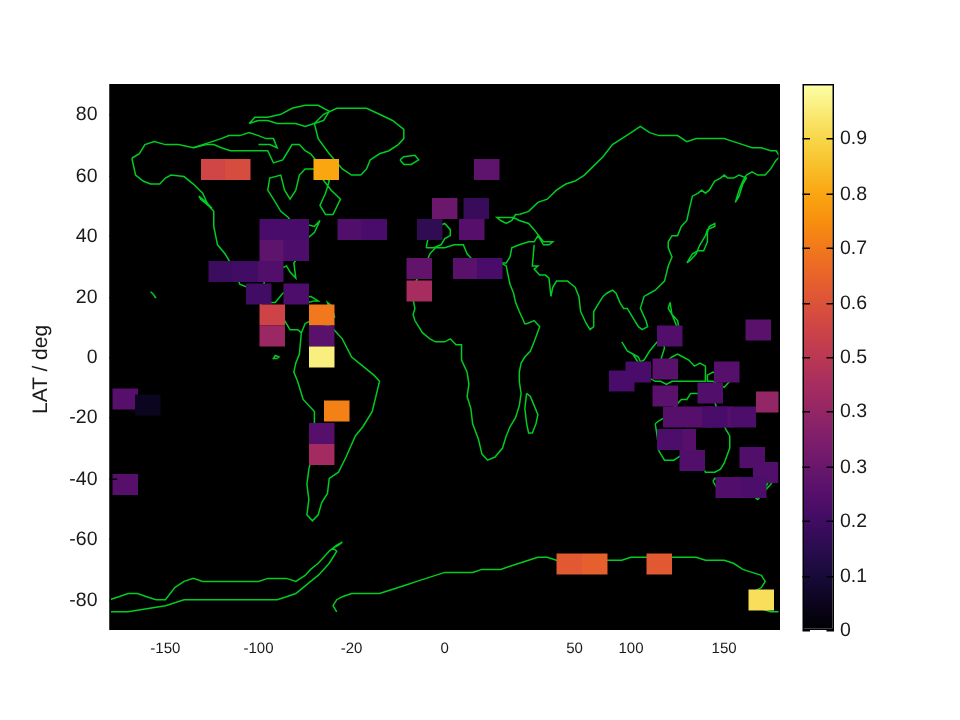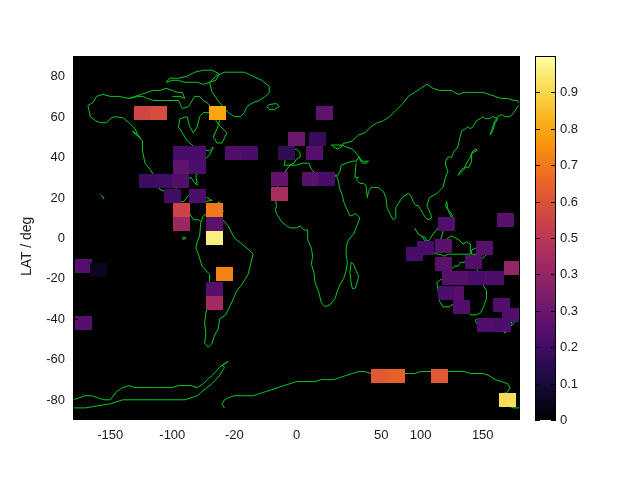--- a/index.html
+++ b/index.html
@@ -13,21 +13,21 @@
   
   #plot{position:absolute;left:73px;top:56px;width:447px;height:364px;
         background:#000;overflow:hidden;}
   #plotborder{position:absolute;left:73px;top:56px;width:447px;height:364px;
               border:1px solid #000;box-sizing:border-box;pointer-events:none;}
   .cell{position:absolute;}
   #coast{position:absolute;left:0;top:0;width:447px;height:364px;}
 
   
   .ytick{position:absolute;width:60px;text-align:right;font-size:13px;color:#1a1a1a;}
-  .xtick{position:absolute;width:60px;text-align:center;font-size:13px;color:#1a1a1a;}
+  .xtick{position:absolute;width:60px;text-align:center;font-size:10px;color:#1a1a1a;}
   .tickmark{position:absolute;background:#000;}
   #ylabel{position:absolute;font-size:14px;color:#1a1a1a;
           transform:rotate(-90deg);transform-origin:0 0;white-space:nowrap;}
   #xlabel{position:absolute;top:455px;left:0;width:593px;text-align:center;
           font-size:14px;color:#1a1a1a;}
 
   
   #cbar{position:absolute;left:535px;top:56px;width:21px;height:364px;
         border:1px solid #000;box-sizing:border-box;}
   .cbtick{position:absolute;left:560px;font-size:13px;color:#1a1a1a;}

